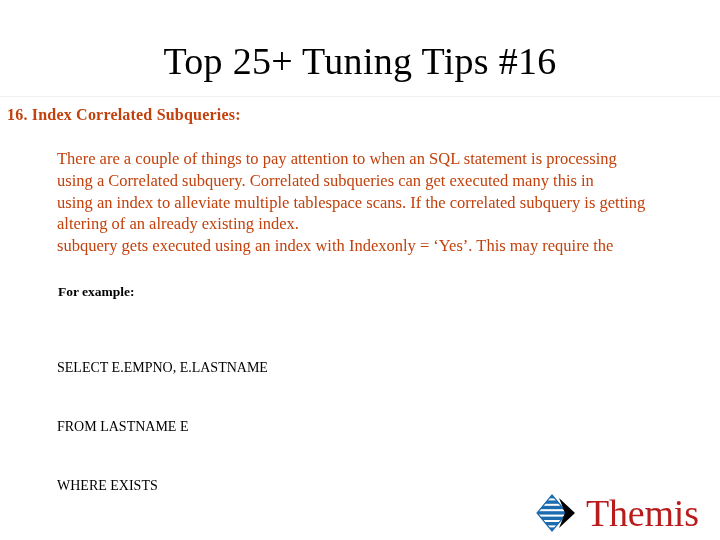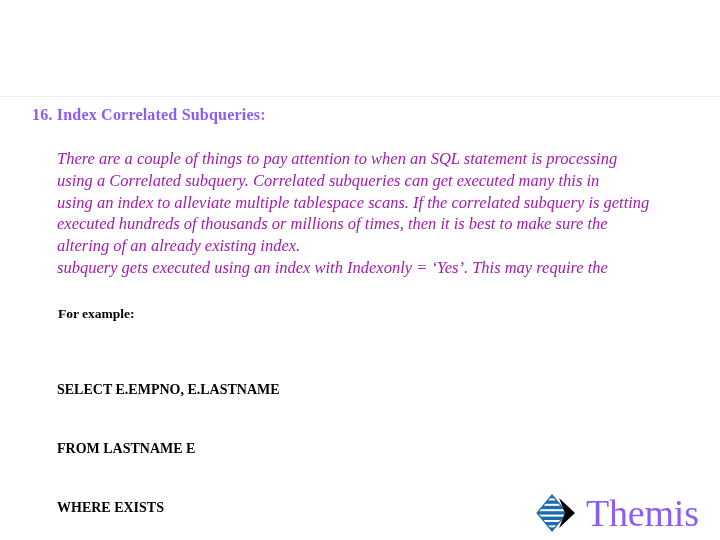--- a/index.html
+++ b/index.html
@@ -45,37 +45,36 @@
 
   
   #body-area {
     position: absolute;
     top: 104px;
     left: 0;
     width: 720px;
   }
 
   .heading-line {
-    margin: 0 0 0 32px;
+    margin: 0 0 0 7px;
     font-family: "Liberation Serif", "DejaVu Serif", serif;
     font-size: 16px;
     line-height: 22px;
     font-weight: bold;
     letter-spacing: 0.2px;
-    color: #8b5cf6;
+    color: #c2410c;
     white-space: nowrap;
   }
 
   .paragraph {
     margin: 22px 20px 0 57px;
     font-family: "Liberation Serif", "DejaVu Serif", serif;
     font-size: 16.5px;
     line-height: 21.8px;
-    color: #a21caf;
-    font-style: italic;
+    color: #c2410c;
   }
   .paragraph .ln { display: block; white-space: nowrap; }
 
   .example-label {
     margin: 26px 0 0 58px;
     font-family: "Liberation Serif", "DejaVu Serif", serif;
     font-size: 13.5px;
     line-height: 18px;
     font-weight: bold;
     color: #000000;
@@ -83,21 +82,21 @@
   }
 
   .sql-block {
     margin: 18px 0 0 57px;
     font-family: "Liberation Serif", "DejaVu Serif", serif;
     font-size: 14px;
     line-height: 19.6px;
     color: #000000;
     white-space: pre;
   }
-  .sql-block .sql-line { display: block; white-space: pre; font-weight: bold; }
+  .sql-block .sql-line { display: block; white-space: pre; }
 
   
   #themis-logo {
     position: absolute;
     left: 535px;
     top: 489px;
     width: 180px;
     height: 48px;
     display: flex;
     align-items: center;
@@ -106,43 +105,43 @@
     position: relative;
     width: 50px;
     height: 40px;
     flex: 0 0 auto;
   }
   .logo-mark svg { display: block; }
   .logo-word {
     font-family: "Liberation Serif", "DejaVu Serif", serif;
     font-size: 38px;
     line-height: 38px;
-    color: #8b5cf6;
+    color: #b91c1c;
     letter-spacing: -0.2px;
     margin-left: 1px;
     white-space: nowrap;
   }
 </style>
 </head>
 <body>
 
 <div id="slide">
 
+  <div id="slide-title">Top 25+ Tuning Tips #16</div>
 
   <div id="title-rule"></div>
 
   <div id="body-area">
 
     <div class="heading-line">16. Index Correlated Subqueries:</div>
 
     <div class="paragraph">
       <span class="ln">There are a couple of things to pay attention to when an SQL statement is processing</span>
       <span class="ln">using a Correlated subquery.  Correlated subqueries can get executed many this in</span>
       <span class="ln">using an index to alleviate multiple tablespace scans. If the correlated subquery is getting</span>
-      <span class="ln">executed hundreds of thousands or millions of times, then it is best to make sure the</span>
       <span class="ln">altering of an already existing index.</span>
       <span class="ln">subquery gets executed using an index with Indexonly = ‘Yes’.  This may require the</span>
     </div>
 
     <div class="example-label">For example:</div>
 
     <div class="sql-block">
       <span class="sql-line">SELECT E.EMPNO, E.LASTNAME</span>
       <span class="sql-line">FROM LASTNAME E</span>
       <span class="sql-line">WHERE EXISTS</span>

